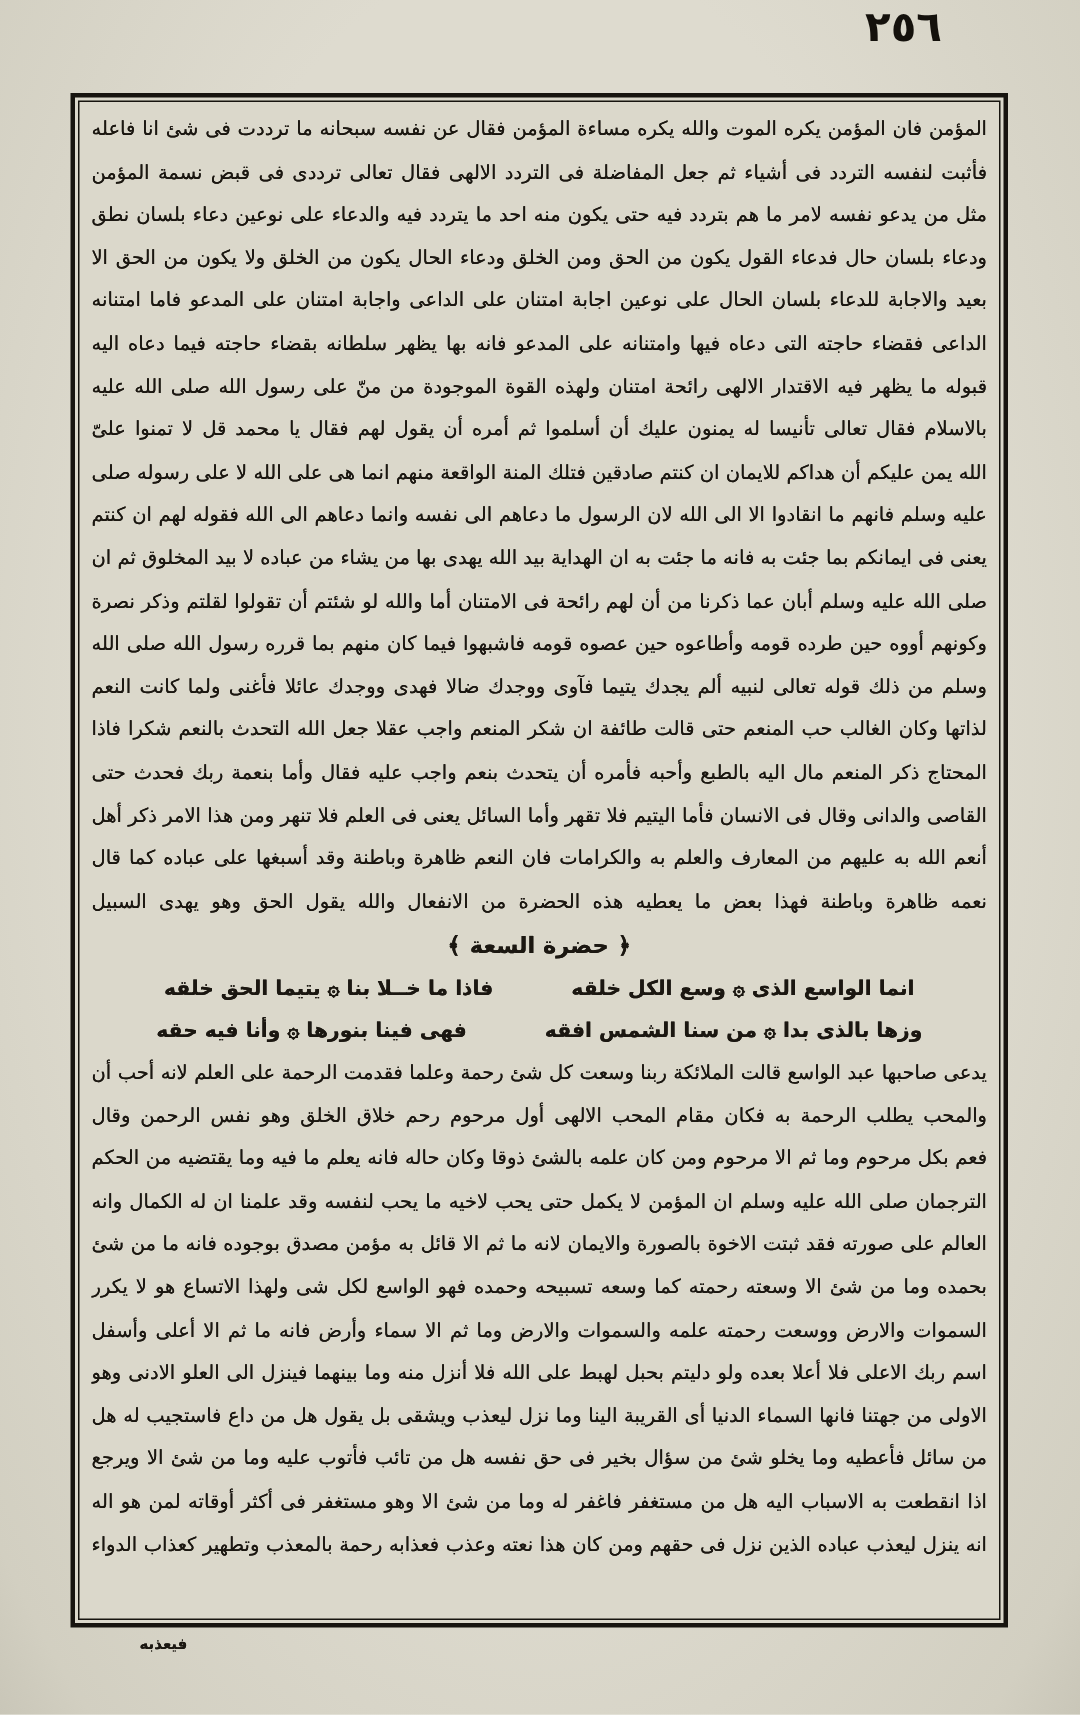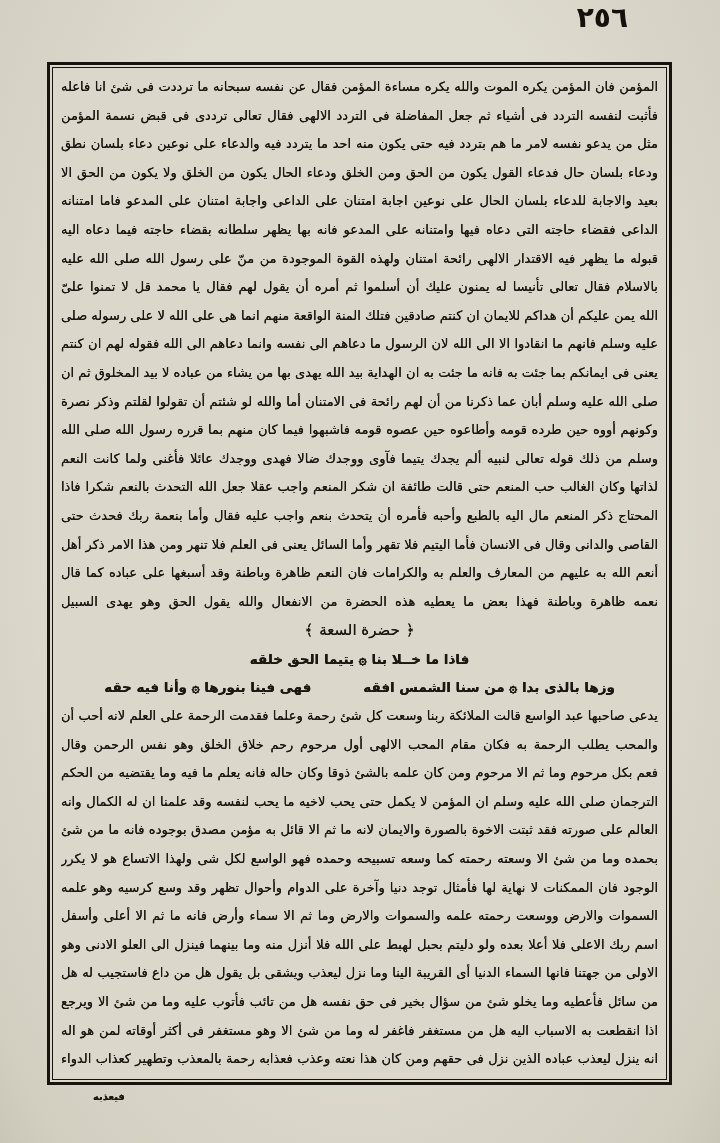--- a/index.html
+++ b/index.html
@@ -56,21 +56,21 @@
     overflow: hidden;
     white-space: normal;
     text-shadow: 0 0 0.4px currentColor;
   }
 
   .heading-row {
     height: 28.6px;
     line-height: 28.6px;
     text-align: center;
     font-size: 15px;
-    font-weight: normal;
+    font-weight: bold;
     text-shadow: 0 0 0.4px currentColor;
   }
   .heading-row span { padding: 0 3px; }
 
   .poetry-row {
     height: 28.6px;
     line-height: 28.6px;
     display: flex;
     flex-direction: row; 
     justify-content: center;
@@ -118,34 +118,34 @@
       <div class="prose-line">المحتاج ذكر المنعم مال اليه بالطبع وأحبه فأمره أن يتحدث بنعم واجب عليه فقال وأما بنعمة ربك فحدث حتى يبلغ</div>
       <div class="prose-line">القاصى والدانى وقال فى الانسان فأما اليتيم فلا تقهر وأما السائل يعنى فى العلم فلا تنهر ومن هذا الامر ذكر أهل الله ما</div>
       <div class="prose-line">أنعم الله به عليهم من المعارف والعلم به والكرامات فان النعم ظاهرة وباطنة وقد أسبغها على عباده كما قال وأسبغ عليكم</div>
       <div class="prose-line">نعمه ظاهرة وباطنة فهذا بعض ما يعطيه هذه الحضرة من الانفعال والله يقول الحق وهو يهدى السبيل</div>
 
       <div class="heading-row">
         <span>﴿</span><span>حضرة السعة</span><span>﴾</span>
       </div>
 
       <div class="poetry-row">
+        <span class="hemistich">انما الواسع الذى ۞ وسع الكل خلقه</span>
         <span class="hemistich">فاذا ما خــلا بنا ۞ يتيما الحق خلقه</span>
       </div>
       <div class="poetry-row">
         <span class="hemistich">وزها بالذى بدا ۞ من سنا الشمس افقه</span>
         <span class="hemistich">فهى فينا بنورها ۞ وأنا فيه حقه</span>
       </div>
 
       <div class="prose-line">يدعى صاحبها عبد الواسع قالت الملائكة ربنا وسعت كل شئ رحمة وعلما فقدمت الرحمة على العلم لانه أحب أن يعرف</div>
       <div class="prose-line">والمحب يطلب الرحمة به فكان مقام المحب الالهى أول مرحوم رحم خلاق الخلق وهو نفس الرحمن وقال ورحمتى وسعت كل شئ</div>
       <div class="prose-line">فعم بكل مرحوم وما ثم الا مرحوم ومن كان علمه بالشئ ذوقا وكان حاله فانه يعلم ما فيه وما يقتضيه من الحكم وقد قال</div>
       <div class="prose-line">الترجمان صلى الله عليه وسلم ان المؤمن لا يكمل حتى يحب لاخيه ما يحب لنفسه وقد علمنا ان له الكمال وانه المؤمن وان</div>
       <div class="prose-line">العالم على صورته فقد ثبتت الاخوة بالصورة والايمان لانه ما ثم الا قائل به مؤمن مصدق بوجوده فانه ما من شئ الا يسبح</div>
       <div class="prose-line">بحمده وما من شئ الا وسعته رحمته كما وسعه تسبيحه وحمده فهو الواسع لكل شى ولهذا الاتساع هو لا يكرر شيأ فى</div>
-      <div class="prose-line">الوجود فان الممكنات لا نهاية لها فأمثال توجد دنيا وآخرة على الدوام وأحوال تظهر وقد وسع كرسيه وهو علمه</div>
       <div class="prose-line">السموات والارض ووسعت رحمته علمه والسموات والارض وما ثم الا سماء وأرض فانه ما ثم الا أعلى وأسفل سبح</div>
       <div class="prose-line">اسم ربك الاعلى فلا أعلا بعده ولو دليتم بحبل لهبط على الله فلا أنزل منه وما بينهما فينزل الى العلو الادنى وهو السماء</div>
       <div class="prose-line">الاولى من جهتنا فانها السماء الدنيا أى القريبة الينا وما نزل ليعذب ويشقى بل يقول هل من داع فاستجيب له هل</div>
       <div class="prose-line">من سائل فأعطيه وما يخلو شئ من سؤال بخير فى حق نفسه هل من تائب فأتوب عليه وما من شئ الا ويرجع فى ضرورته</div>
       <div class="prose-line">اذا انقطعت به الاسباب اليه هل من مستغفر فاغفر له وما من شئ الا وهو مستغفر فى أكثر أوقاته لمن هو اله ولم يقل</div>
       <div class="prose-line">انه ينزل ليعذب عباده الذين نزل فى حقهم ومن كان هذا نعته وعذب فعذابه رحمة بالمعذب وتطهير كعذاب الدواء للعليل</div>
 
     </div>
   </div>
 

